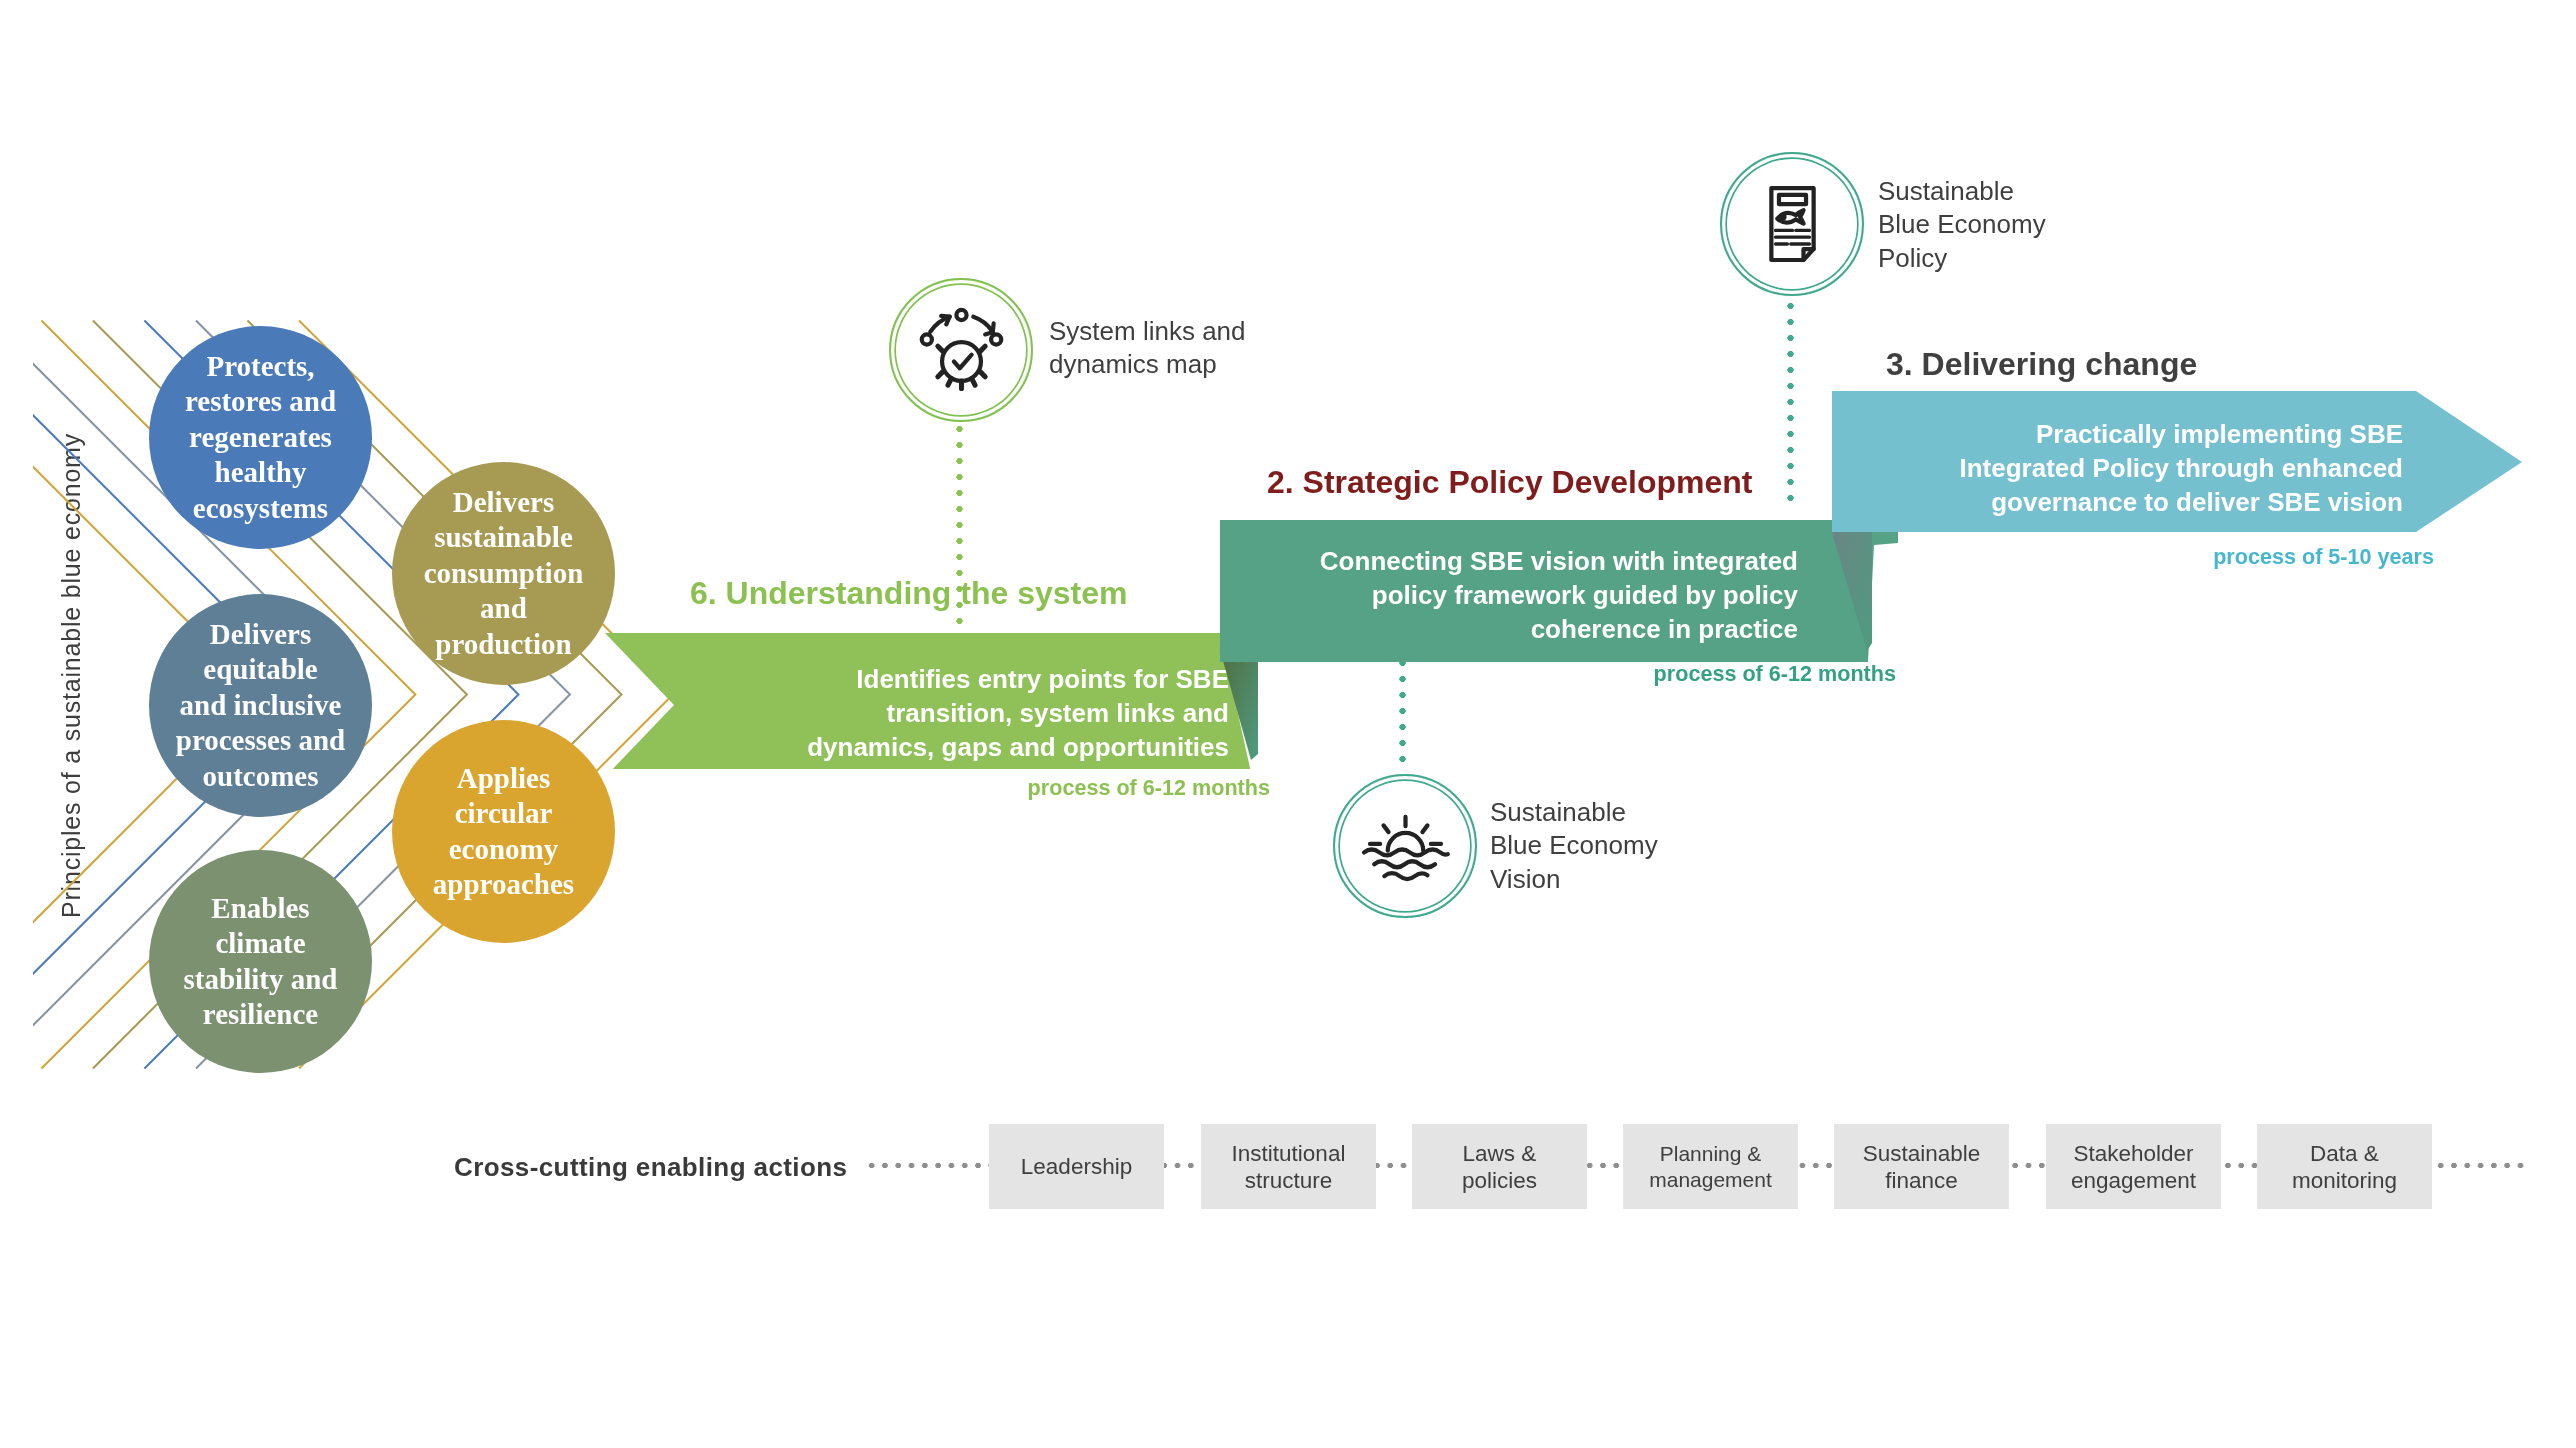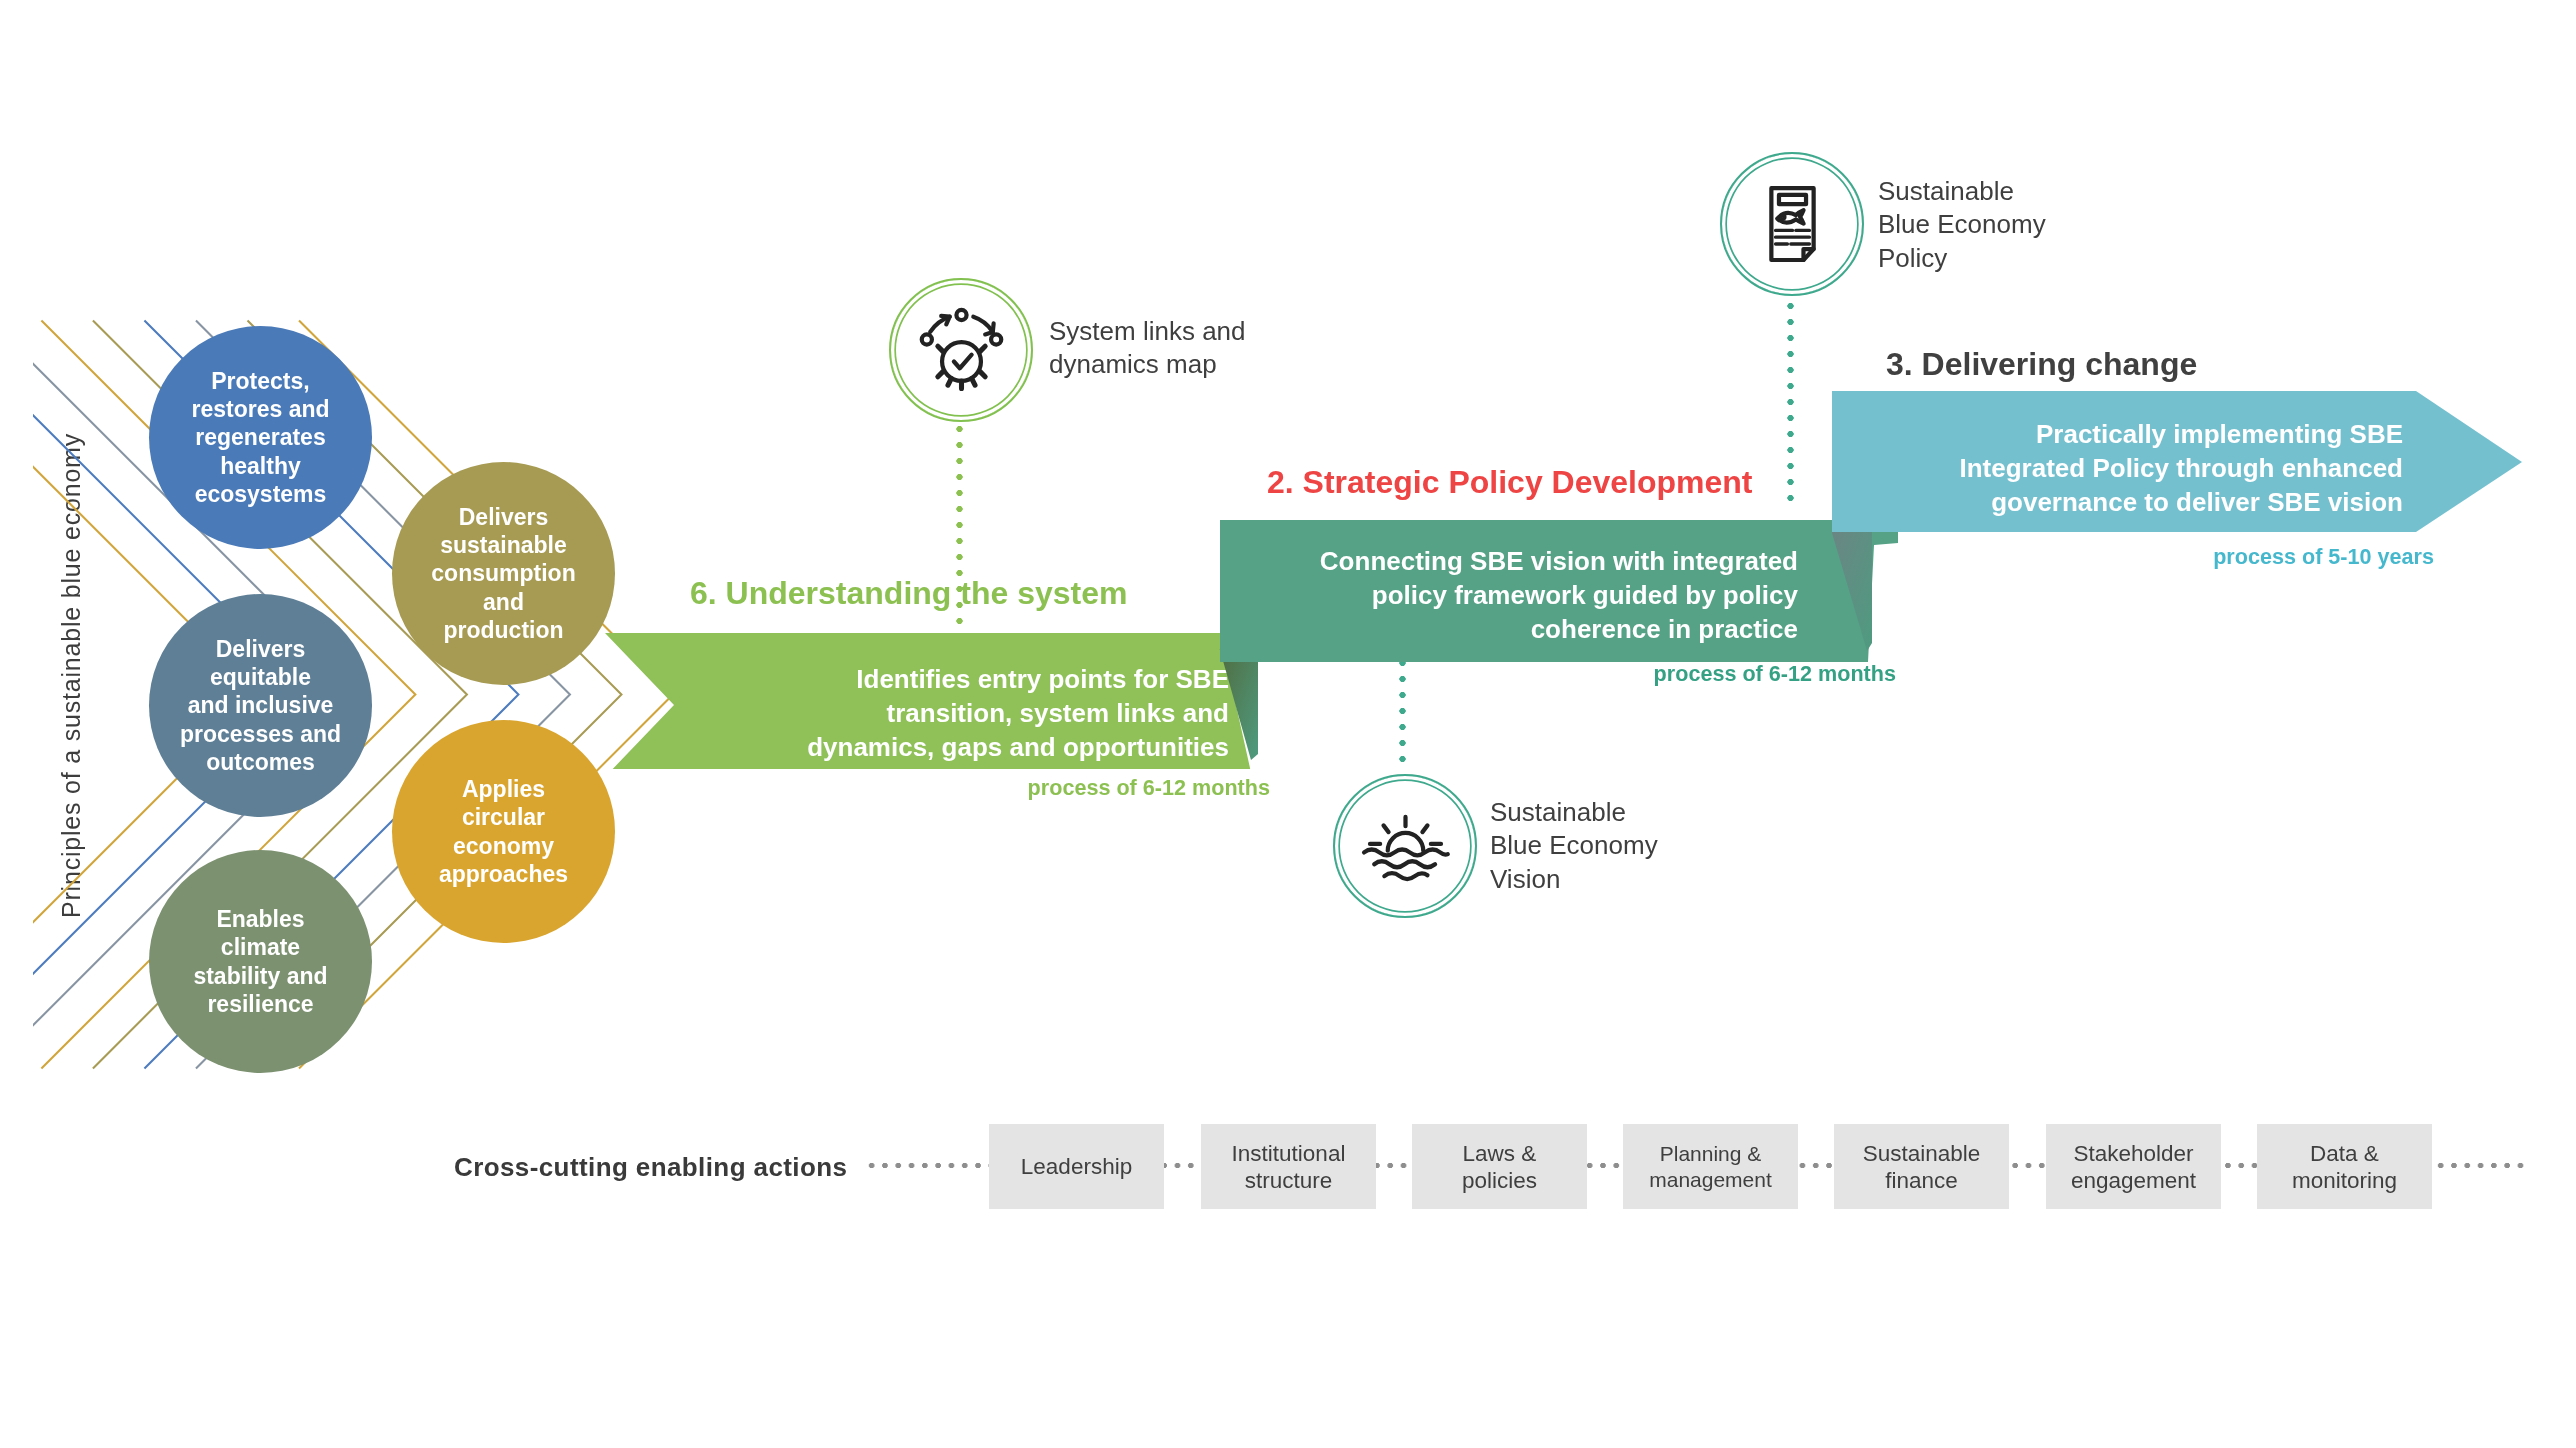--- a/index.html
+++ b/index.html
@@ -11,21 +11,21 @@
   
   #axis-label{left:-185px;top:659px;width:516px;height:33px;text-align:center;
     transform:rotate(-90deg);font-size:25px;color:#3d3d3d;letter-spacing:0.8px;}
 
   
   #chevrons{left:33px;top:274px;}
 
   
   .circle{width:223px;height:223px;border-radius:50%;display:flex;align-items:center;
     justify-content:center;text-align:center;color:#ffffff;font-weight:bold;
-    font-size:23px;line-height:1.22;z-index:5;}
+    font-size:29px;line-height:1.22;z-index:5;font-family:Liberation Serif, serif;}
   #circle-0{left:149px;top:326px;background:#4a7ab8;}
   #circle-1{left:392px;top:462px;background:#a79b53;}
   #circle-2{left:149px;top:594px;background:#5e7f96;}
   #circle-3{left:392px;top:720px;background:#d9a52f;}
   #circle-4{left:149px;top:850px;background:#7c9170;}
 
   
   .banner-body-text{color:#ffffff;font-weight:bold;font-size:26px;line-height:1.3;text-align:right;}
   #banner-0{left:605px;top:624px;width:676px;height:136px;background:#8fc158;z-index:2;
     clip-path:polygon(0 0,615px 0,647px 144px,0 144px,69px 72px);margin-top:9px;}
@@ -38,21 +38,21 @@
   #banner-1-text{left:46px;top:25px;width:532px;}
   #fold-1{left:1830px;top:532px;width:42px;height:119px;z-index:3;
     background:linear-gradient(to bottom right,#6b8584,#4f9b80);
     clip-path:polygon(1.7px 0,42px 0,42px 111px,37px 119px);}
   #banner-2{left:1832px;top:391px;width:690px;height:141px;background:#75c0cf;z-index:4;
     clip-path:polygon(0 0,584px 0,690px 71px,584px 141px,0 141px);}
   #banner-2-text{left:72px;top:27px;width:499px;}
 
   .stage-title{font-weight:bold;font-size:32px;z-index:6;}
   #title-0{left:690px;top:575px;color:#8cc152;}
-  #title-1{left:1267px;top:464px;color:#ef4444;}
+  #title-1{left:1267px;top:464px;color:#7f1d1d;}
   #title-2{left:1886px;top:346px;color:#404040;}
 
   .process{font-weight:bold;font-size:21.6px;text-align:right;width:349px;z-index:6;}
   #process-0{left:921px;top:775px;color:#8cc152;}
   #process-1{left:1547px;top:661px;color:#35a184;}
   #process-2{left:2085px;top:544px;color:#45b8ce;}
 
   
   .vdots{width:6.7px;z-index:1;background-repeat:repeat-y;background-position:center top;
     background-size:6.7px 16px;}

